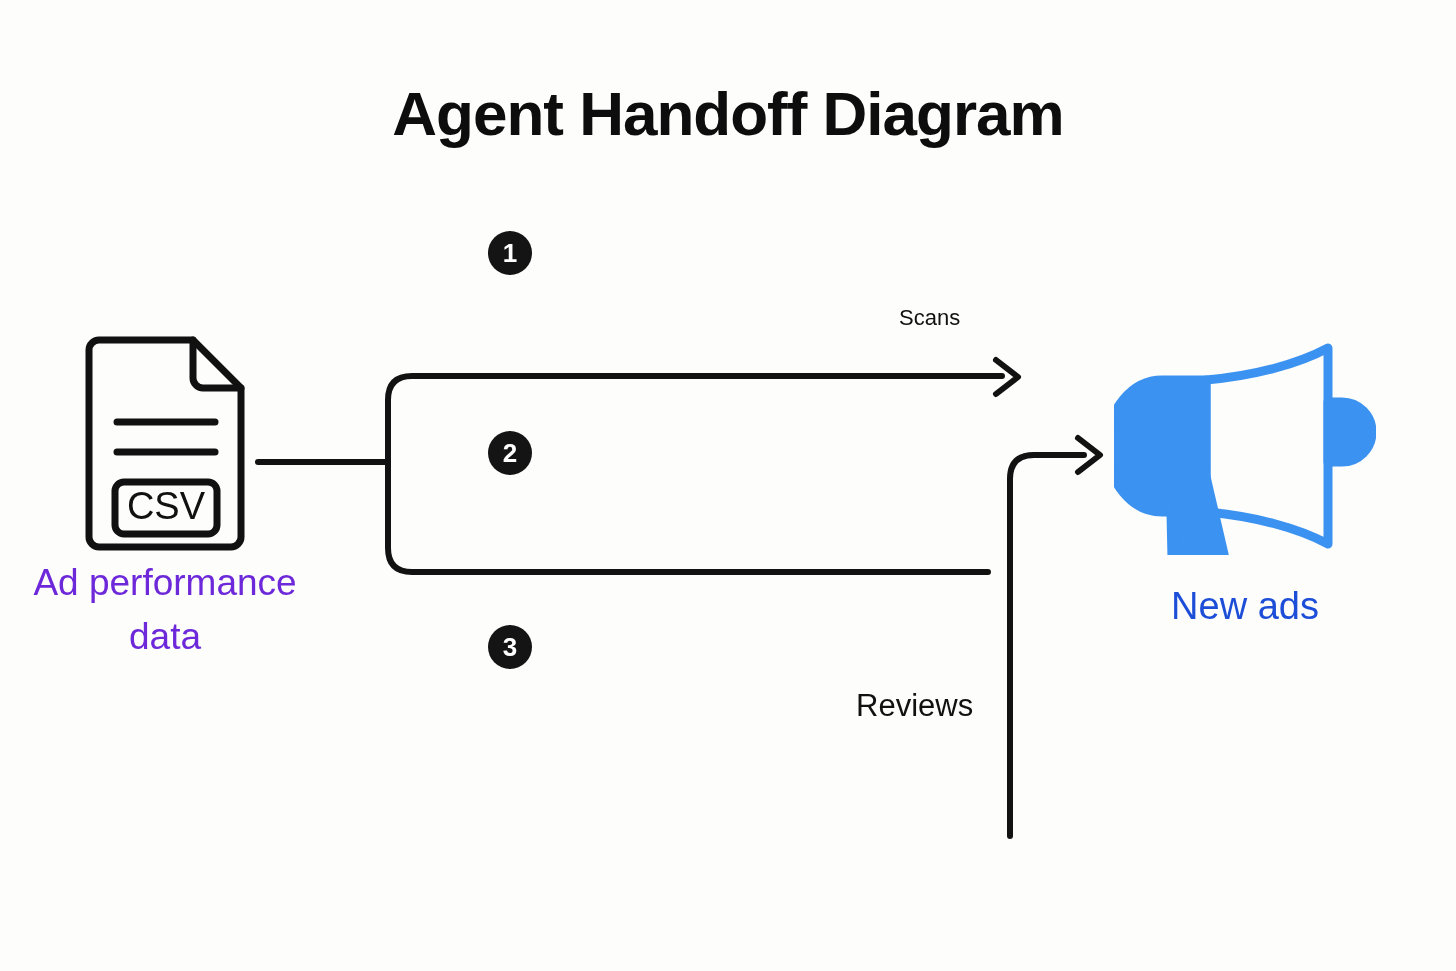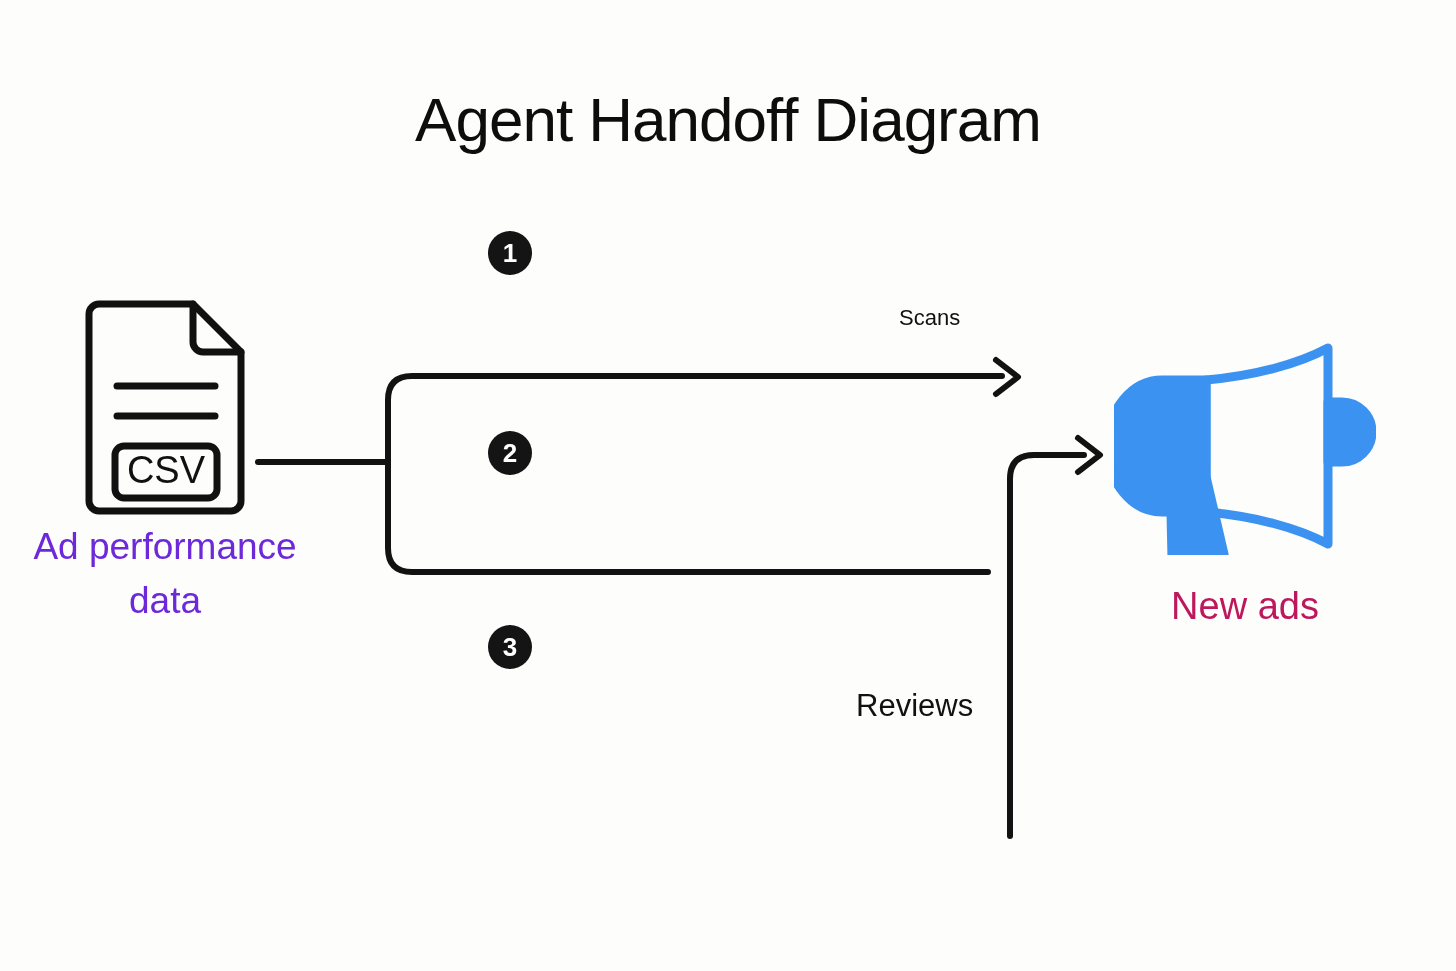--- a/index.html
+++ b/index.html
@@ -18,35 +18,35 @@
   #canvas {
     position: relative;
     width: 1456px;
     height: 971px;
   }
 
   
   #diagram-title {
     position: absolute;
     left: 0;
-    top: 84px;
+    top: 78px;
     width: 1456px;
     text-align: center;
     font-size: 62px;
-    font-weight: normal;
+    font-weight: bold;
     letter-spacing: -1px;
     color: #0d0d0d;
     white-space: nowrap;
   }
 
   
   #source-node {
     position: absolute;
     left: 0px;
-    top: 300px;
+    top: 336px;
     width: 330px;
   }
   #csv-file-icon {
     display: block;
     margin: 0 auto;
   }
   #source-label {
     margin-top: 5px;
     text-align: center;
     font-size: 37px;
@@ -121,21 +121,21 @@
   }
   #megaphone-icon {
     display: block;
     margin: 0 auto;
   }
   #target-label {
     margin-top: 28px;
     text-align: center;
     font-size: 38px;
     line-height: 46px;
-    color: #be185d;
+    color: #1d4ed8;
   }
 </style>
 </head>
 <body>
 
 <div id="canvas">
 
   <div id="diagram-title">Agent Handoff Diagram</div>
 
   <svg id="connectors" viewBox="0 0 1456 971" width="1456" height="971" xmlns="http://www.w3.org/2000/svg">

